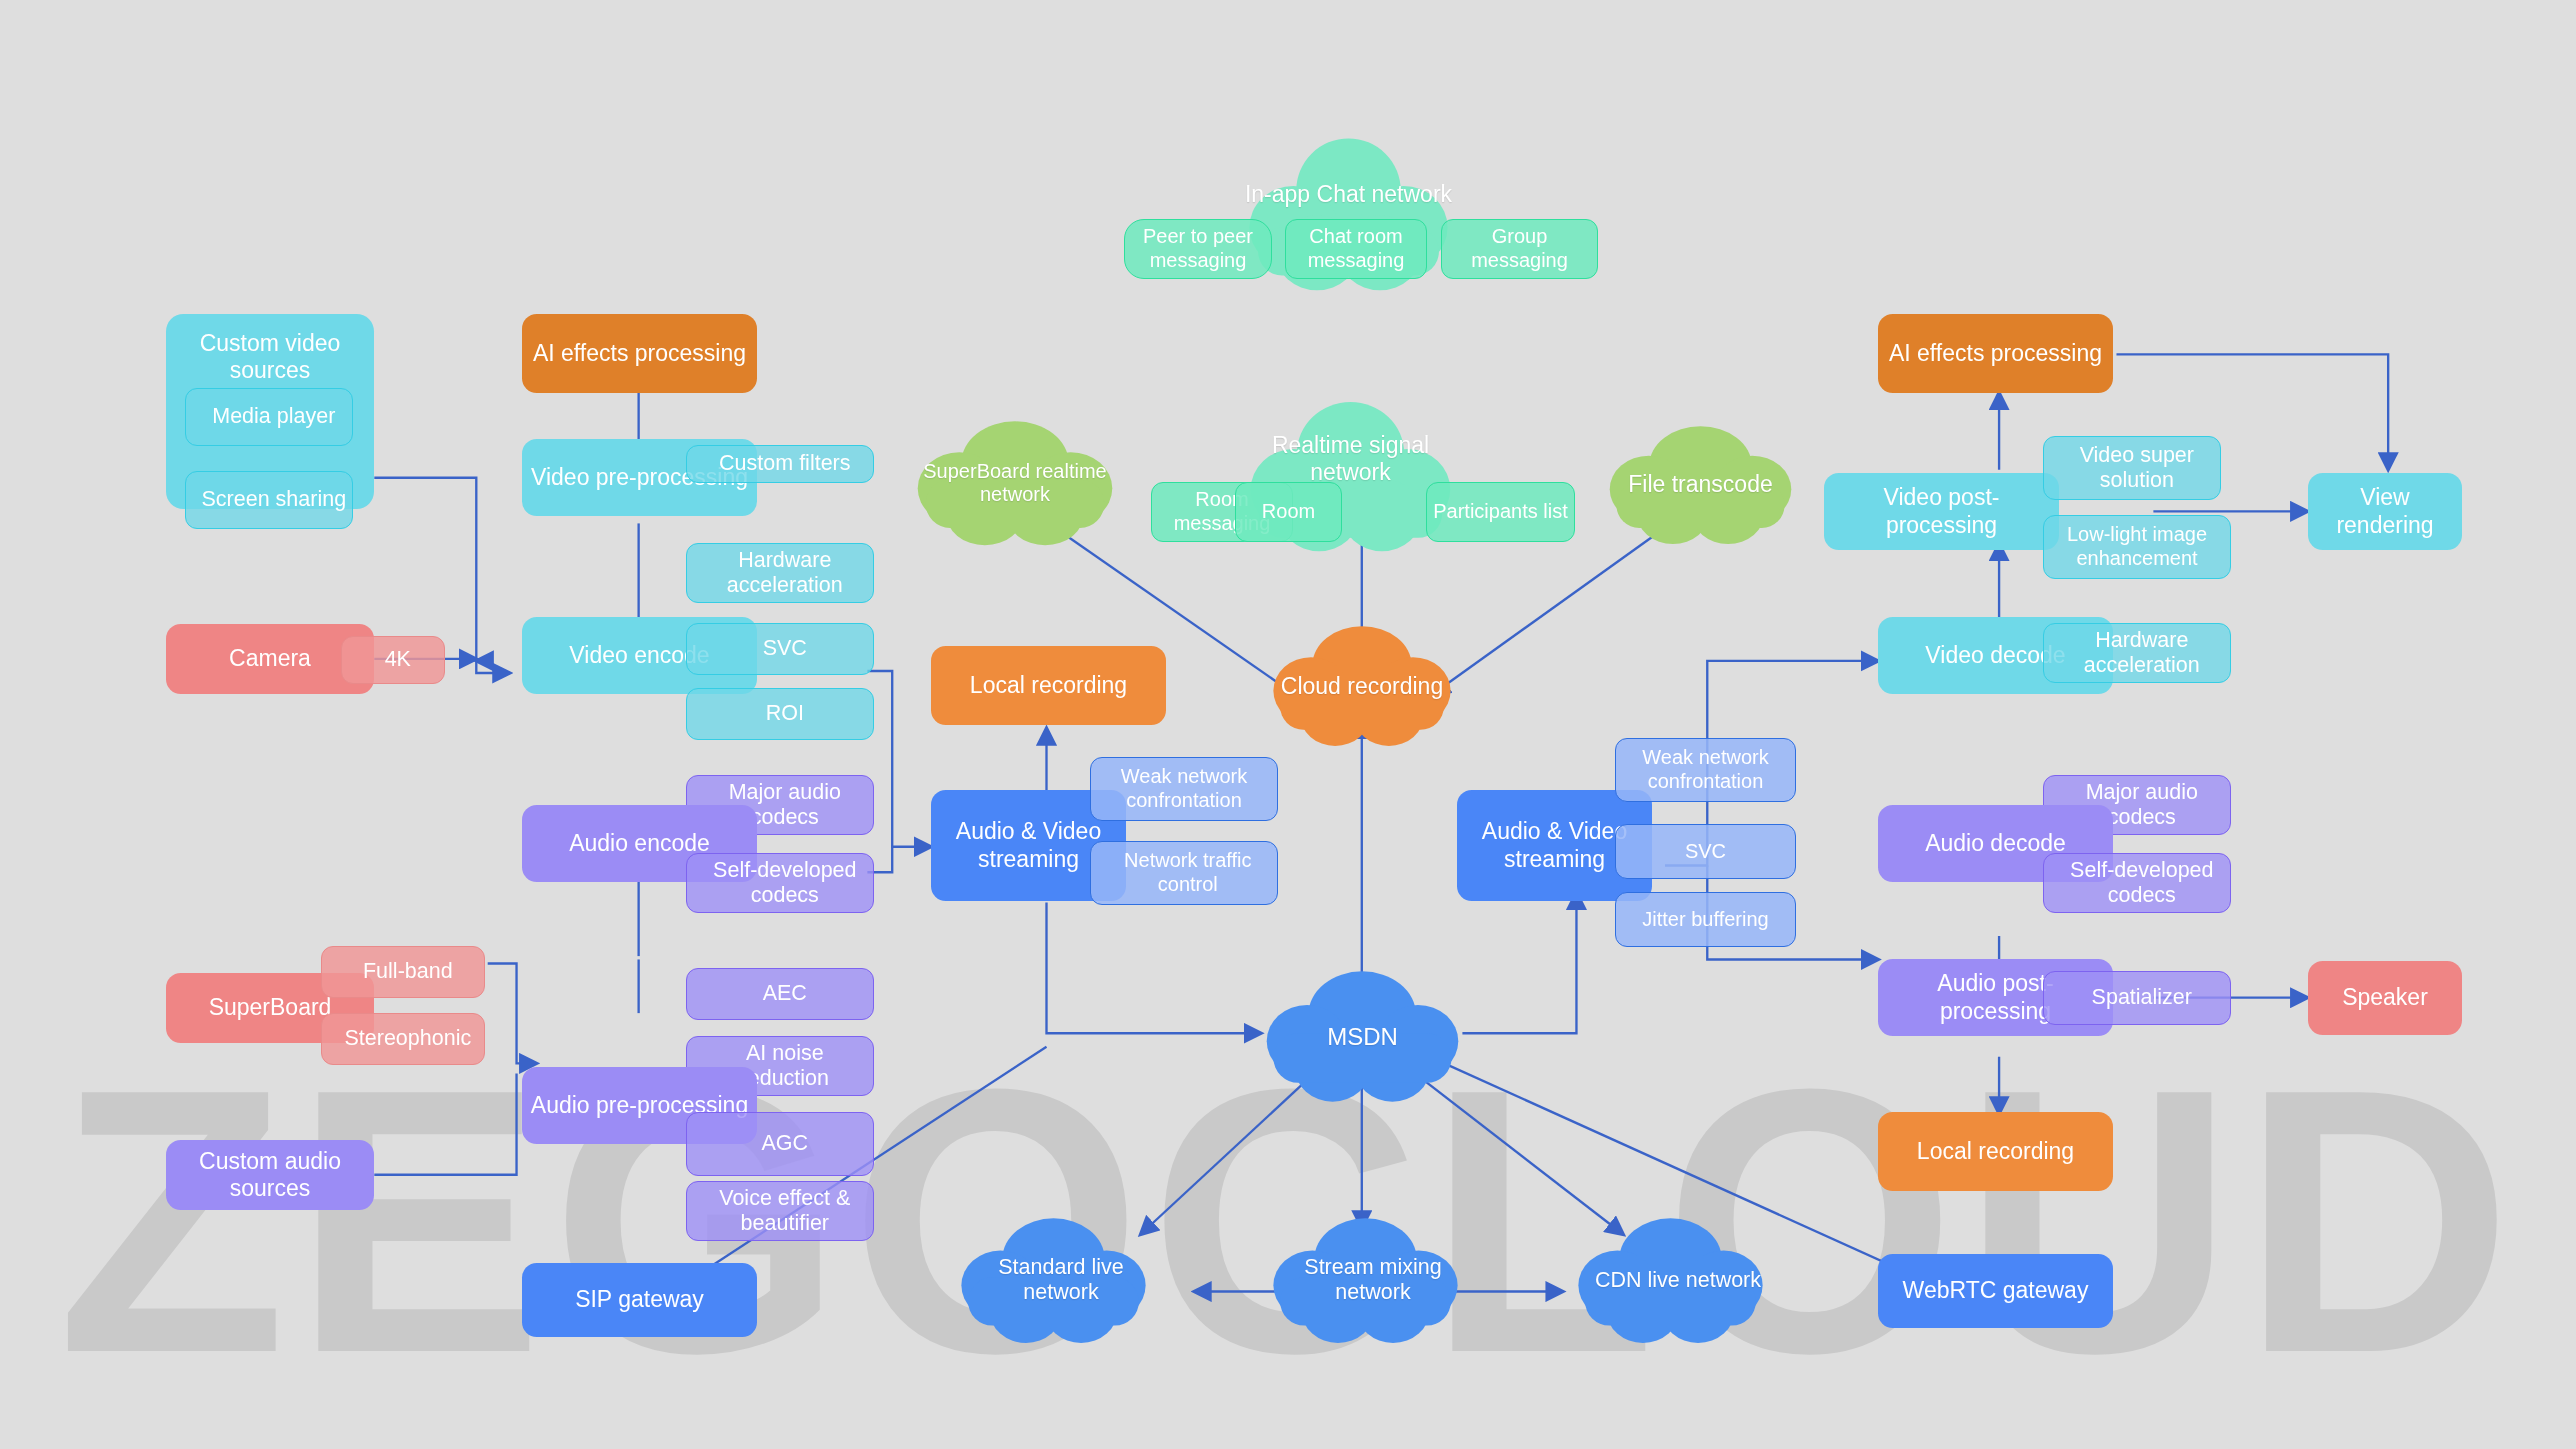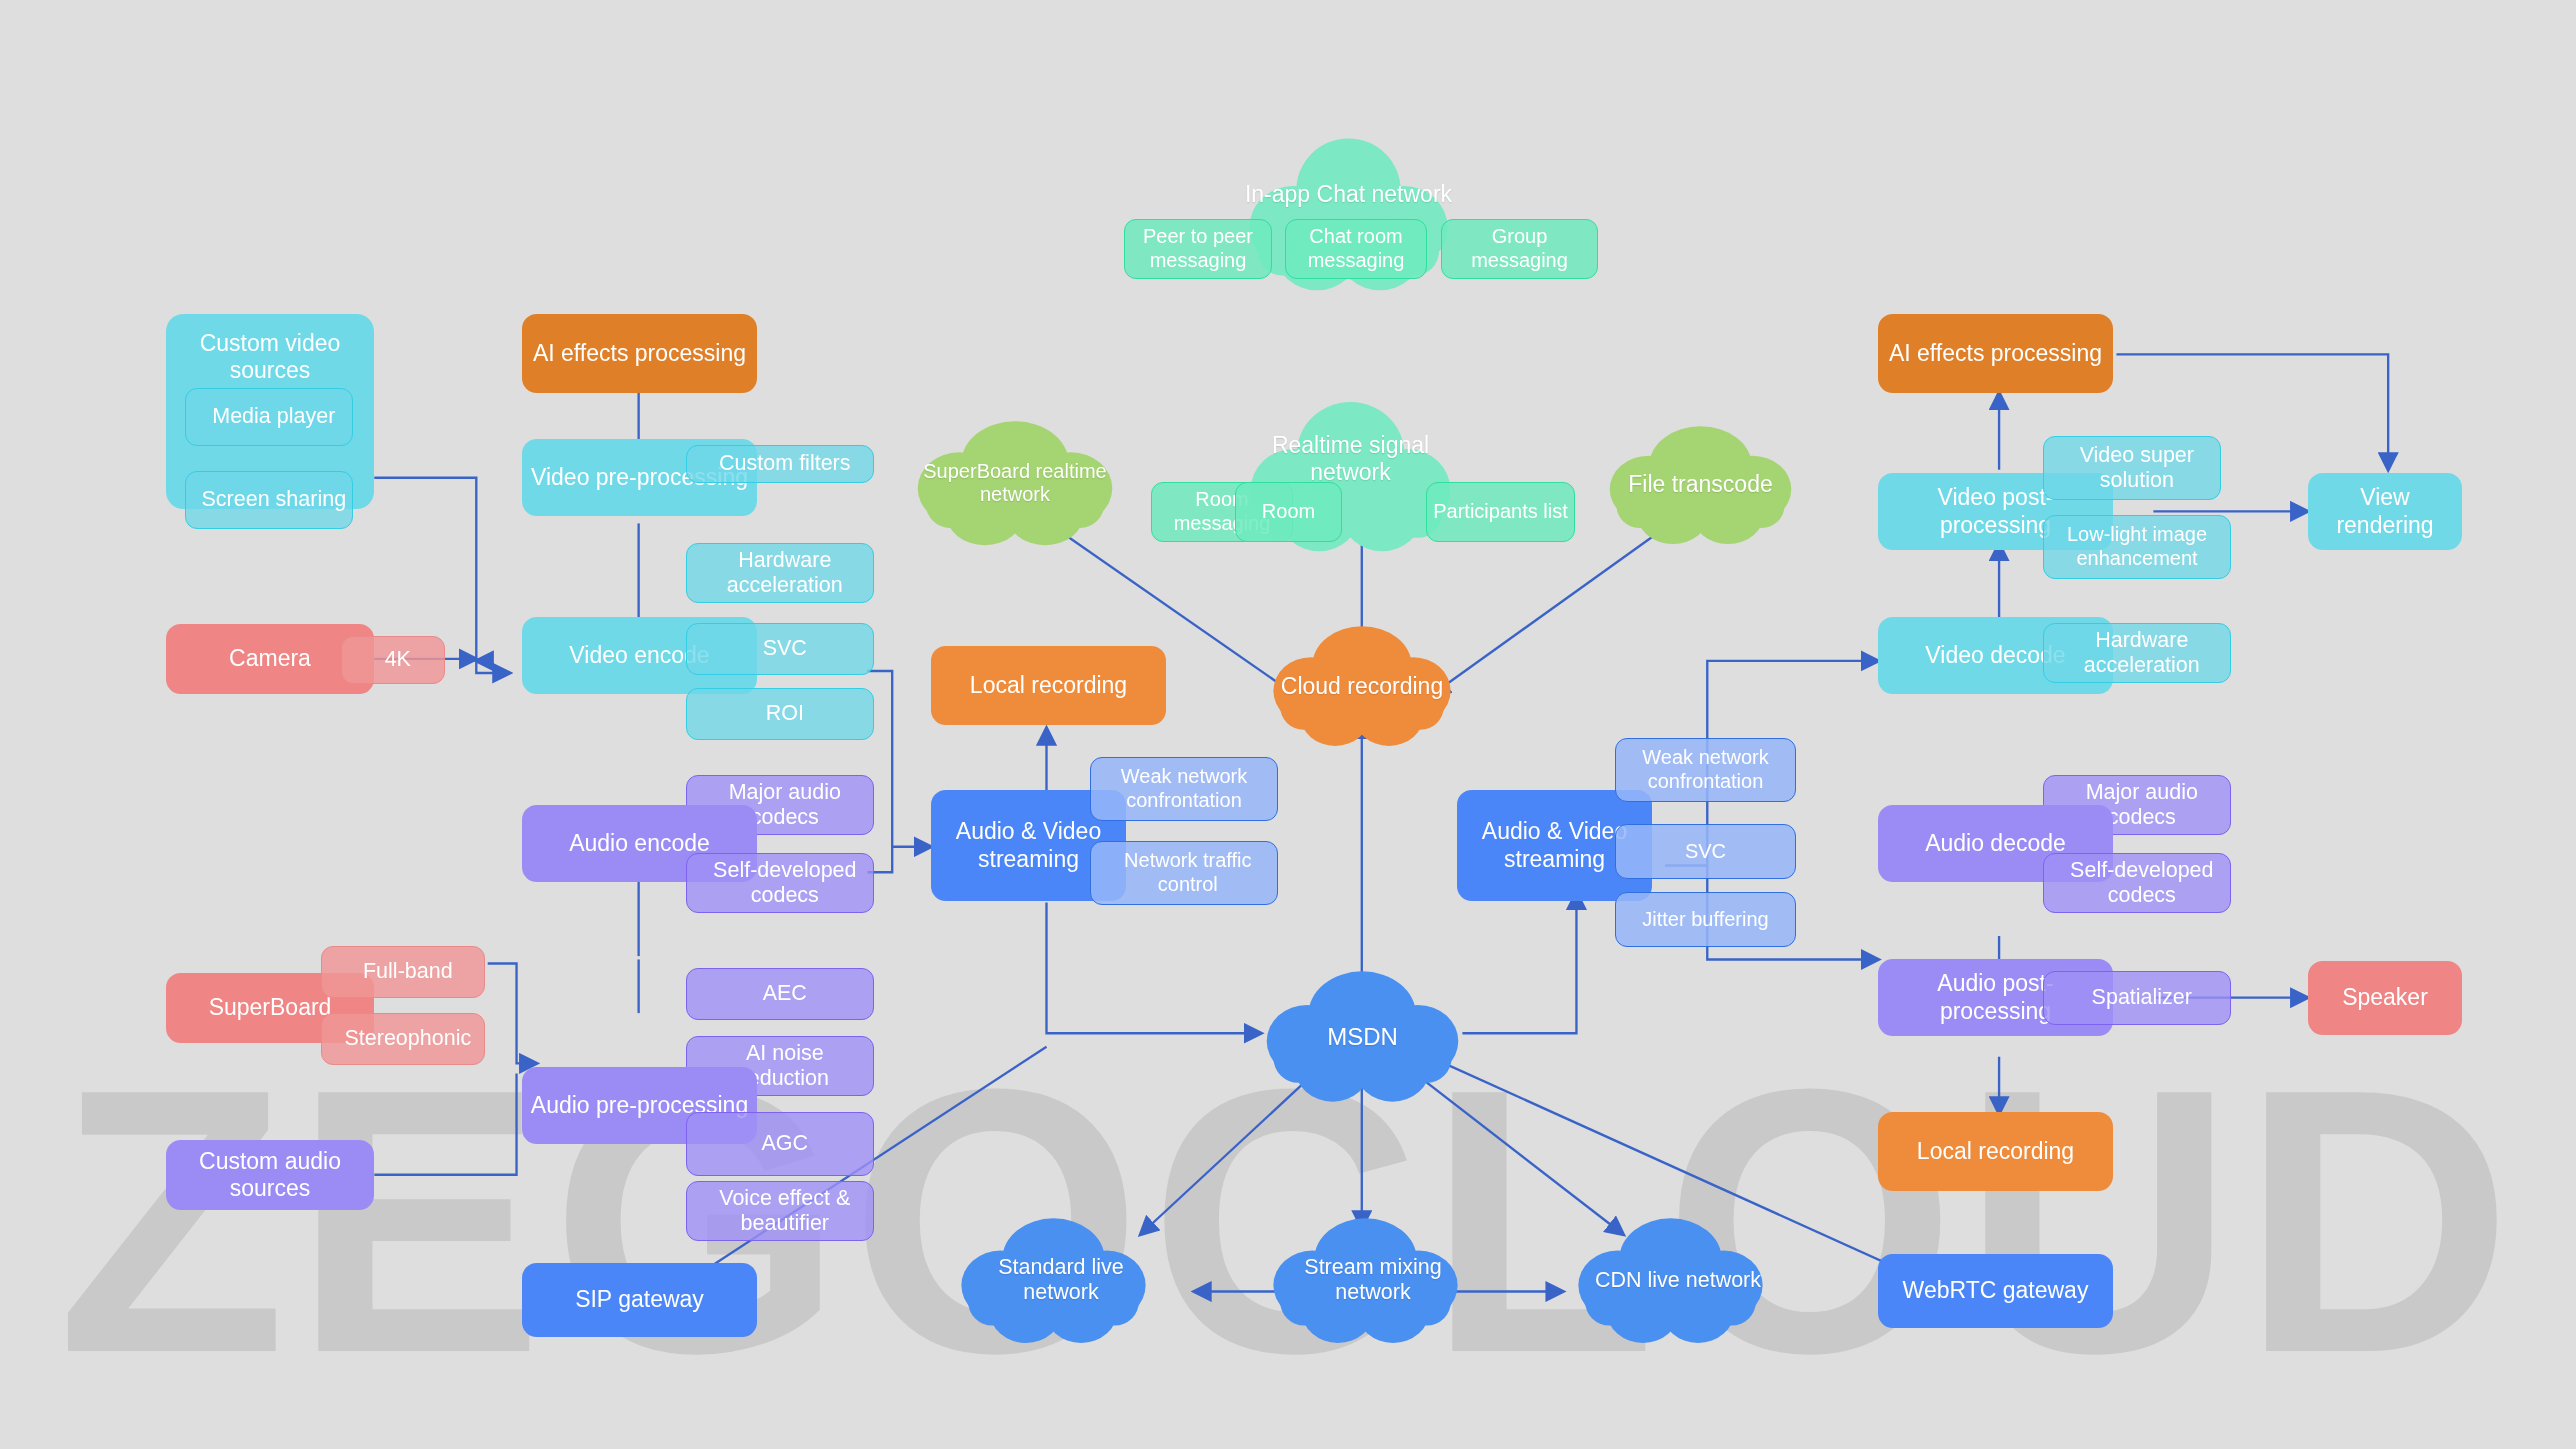--- a/index.html
+++ b/index.html
@@ -239,21 +239,21 @@
     <span>SVC</span>
   </div>
   <div class="chip c-blue f30" style="left:1615px;top:892px;width:181px;height:55px;">
     <span>Jitter buffering</span>
   </div>
 
   <div class="node orange f34" style="left:1878px;top:314px;width:235px;height:79px;">
     <span>AI effects processing</span>
   </div>
 
-  <div class="node cyan f34" style="left:1878px;top:473px;width:235px;height:77px;">
+  <div class="node cyan f34" style="left:1824px;top:473px;width:235px;height:77px;">
     <span>Video post-processing</span>
   </div>
   <div class="chip c-cyan f32" style="left:2043px;top:436px;width:178px;height:64px;">
     <span>Video super solution</span>
   </div>
   <div class="chip c-cyan f30" style="left:2043px;top:515px;width:188px;height:64px;">
     <span>Low-light image enhancement</span>
   </div>
 
   <div class="node cyan f34" style="left:2308px;top:473px;width:154px;height:77px;">
@@ -301,21 +301,21 @@
         <ellipse cx="165" cy="95" rx="78" ry="78"></ellipse>
         <ellipse cx="83" cy="150" rx="66" ry="62"></ellipse>
         <ellipse cx="247" cy="150" rx="66" ry="62"></ellipse>
         <ellipse cx="118" cy="188" rx="62" ry="56"></ellipse>
         <ellipse cx="212" cy="188" rx="62" ry="56"></ellipse>
         <rect x="30" y="150" width="270" height="72" rx="36"></rect>
       </g>
     </svg>
     <div class="cl-label f34" style="margin-top:-40px;">In-app Chat network</div>
   </div>
-  <div class="chip c-green f30" style="left:1124px;top:219px;width:148px;height:60px;">
+  <div class="chip c-green f30" style="left:1124px;top:219px;width:148px;height:60px;border-radius:20px;">
     <span>Peer to peer messaging</span>
   </div>
   <div class="chip c-green f30" style="left:1285px;top:219px;width:142px;height:60px;">
     <span>Chat room messaging</span>
   </div>
   <div class="chip c-green f30" style="left:1441px;top:219px;width:157px;height:60px;">
     <span>Group messaging</span>
   </div>
 
   <div class="cloud" style="left:911px;top:416px;width:208px;height:134px;">

